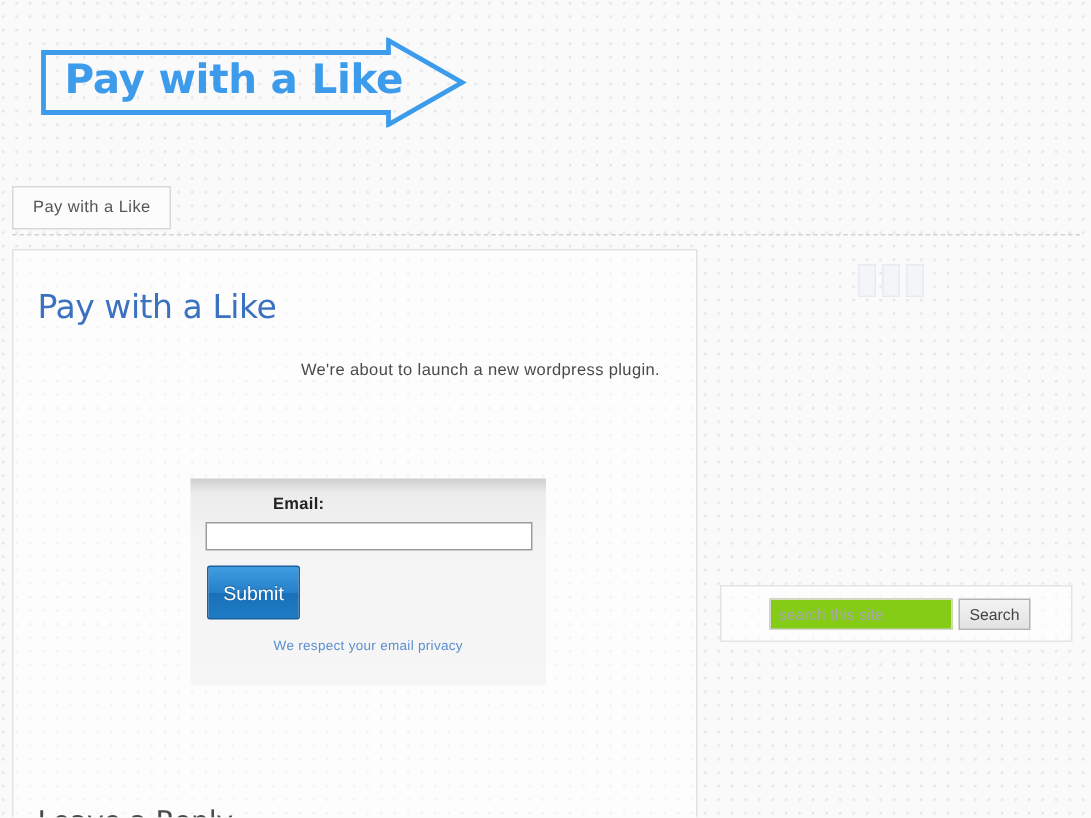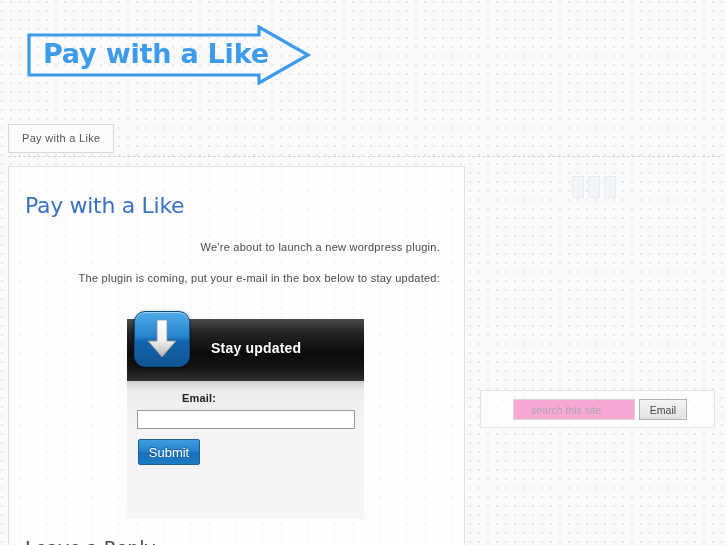--- a/index.html
+++ b/index.html
@@ -195,21 +195,21 @@
     font-size: 11px;
     font-family: "Liberation Sans", sans-serif;
     padding: 0 4px;
     color: #333;
     outline: none;
   }
   .submit-btn {
     margin-top: 10px;
     margin-left: 1px;
     width: 62px;
-    height: 26px;
+    height: 36px;
     border: 1px solid #1b5fa0;
     border-radius: 2px;
     background: linear-gradient(to bottom, #3f9de0 0%, #2480ca 50%, #1970b8 51%, #1e7cc4 100%);
     color: #ffffff;
     font-size: 13px;
     font-family: "Liberation Sans", sans-serif;
     text-shadow: 0 -1px 0 rgba(0,0,0,0.35);
     cursor: pointer;
     box-sizing: border-box;
     padding: 0;
@@ -272,26 +272,26 @@
   .search-row {
     position: absolute;
     left: 32px;
     top: 8px;
     display: flex;
   }
   .search-input {
     width: 122px;
     height: 21px;
     border: 1px solid #d6d6d6;
-    background: #f9a8d4;
+    background: #84cc16;
     box-sizing: border-box;
     font-size: 10.5px;
     font-family: "Liberation Sans", sans-serif;
     color: #555;
-    padding: 0 17px;
+    padding: 0 5px;
     outline: none;
   }
   .search-input::placeholder { color: #a8a8a8; }
   .search-btn {
     margin-left: 4px;
     width: 48px;
     height: 21px;
     border: 1px solid #b3b3b3;
     background: linear-gradient(to bottom, #f4f4f4, #e2e2e2);
     font-size: 10.5px;
@@ -320,57 +320,42 @@
   </div>
   <div class="nav-divider"></div>
 </div>
 
 <div class="page-wrap">
 
   <div class="content-col">
     <div class="entry">
       <h1 class="entry-title">Pay with a Like</h1>
       <p>We're about to launch a new wordpress plugin.</p>
-      <p>The plugin is coming, put your e-mail in the box below to stay updated:</p>
     </div>
 
     <div class="optin-box">
-      <div class="optin-header">
-        <div class="optin-icon">
-          <svg viewBox="0 0 32 40">
-            <defs>
-              <linearGradient id="arrGrad" x1="0" y1="0" x2="0" y2="1">
-                <stop offset="0%" stop-color="#ffffff"></stop>
-                <stop offset="55%" stop-color="#f0f0f0"></stop>
-                <stop offset="100%" stop-color="#b5b5b5"></stop>
-              </linearGradient>
-            </defs>
-            <polygon points="11,1 21,1 21,22 30,22 16,38 2,22 11,22" fill="url(#arrGrad)" stroke="#8f8f8f" stroke-width="0.8"></polygon>
-          </svg>
-        </div>
-        <div class="optin-title">Stay updated</div>
-      </div>
       <div class="optin-body">
         <div class="field-label">Email:</div>
         <input class="email-input" type="text" value="" style="">
         <button class="submit-btn">Submit</button>
+        <a class="privacy-link" href="#">We respect your email privacy</a>
       </div>
     </div>
 
     <h2 class="comments-heading">Leave a Reply</h2>
   </div>
 
   <div class="sidebar-col">
     <div class="broken-images">
       <div class="broken-img"></div>
       <div class="broken-img"></div>
       <div class="broken-img"></div>
     </div>
 
     <div class="search-widget">
       <div class="search-row">
         <input class="search-input" type="text" placeholder="search this site" style="">
-        <button class="search-btn">Email</button>
+        <button class="search-btn">Search</button>
       </div>
     </div>
   </div>
 
 </div>
 
 </body></html>

